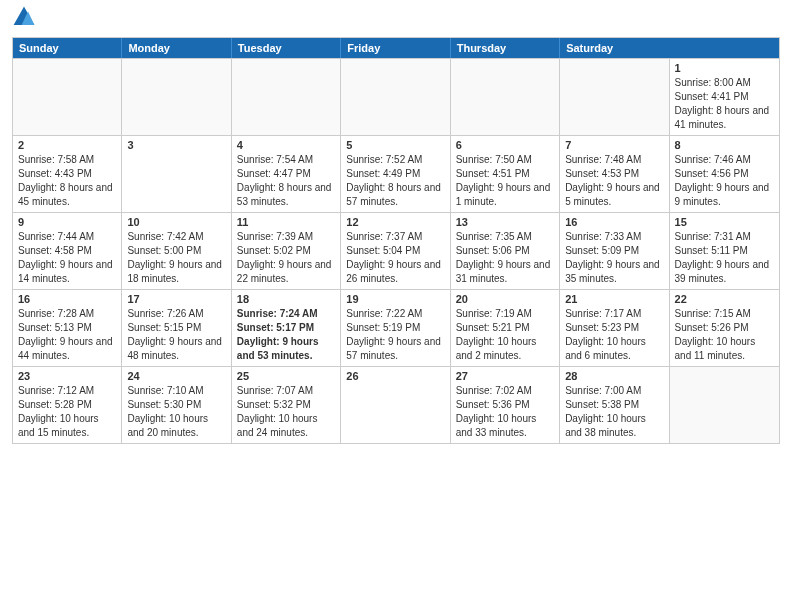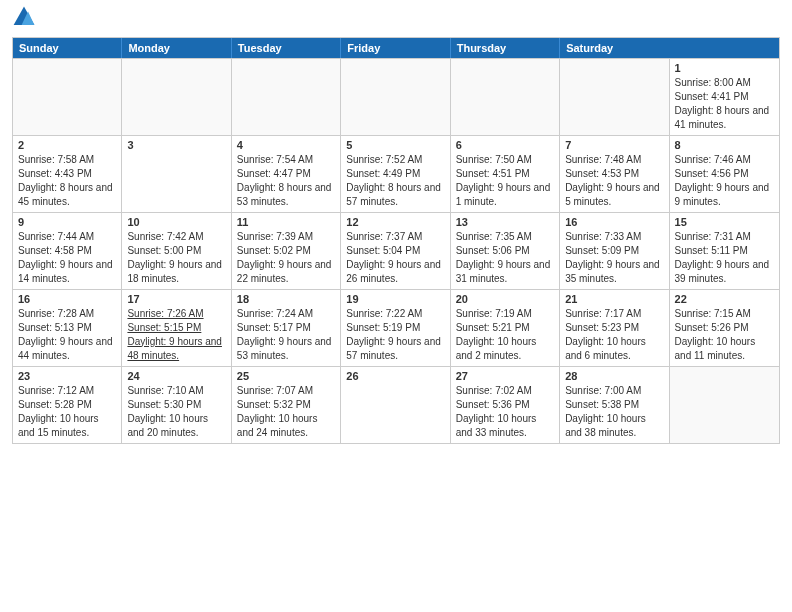--- a/index.html
+++ b/index.html
@@ -238,27 +238,27 @@
         </div>
         <div class="cal-row">
           <div class="cal-cell">
             <span class="day-number">16</span>
             <div class="day-info" style="white-space: pre-line;">Sunrise: 7:28 AM
 Sunset: 5:13 PM
 Daylight: 9 hours and 44 minutes.</div>
           </div>
           <div class="cal-cell">
             <span class="day-number">17</span>
-            <div class="day-info" style="white-space: pre-line; text-decoration: underline;">Sunrise: 7:26 AM
+            <div class="day-info" style="white-space: pre-line;">Sunrise: 7:26 AM
 Sunset: 5:15 PM
 Daylight: 9 hours and 48 minutes.</div>
           </div>
           <div class="cal-cell">
             <span class="day-number">18</span>
-            <div class="day-info" style="white-space: pre-line;">Sunrise: 7:24 AM
+            <div class="day-info" style="white-space: pre-line; font-weight: bold;">Sunrise: 7:24 AM
 Sunset: 5:17 PM
 Daylight: 9 hours and 53 minutes.</div>
           </div>
           <div class="cal-cell">
             <span class="day-number">19</span>
             <div class="day-info" style="white-space: pre-line;">Sunrise: 7:22 AM
 Sunset: 5:19 PM
 Daylight: 9 hours and 57 minutes.</div>
           </div>
           <div class="cal-cell">

